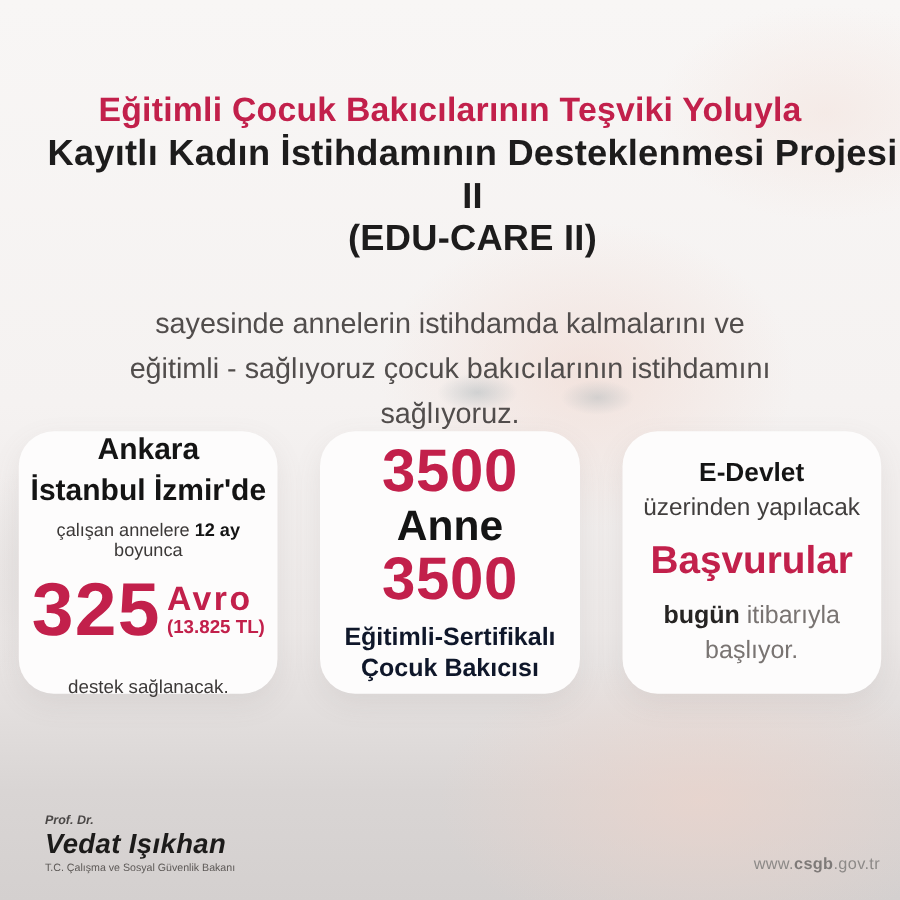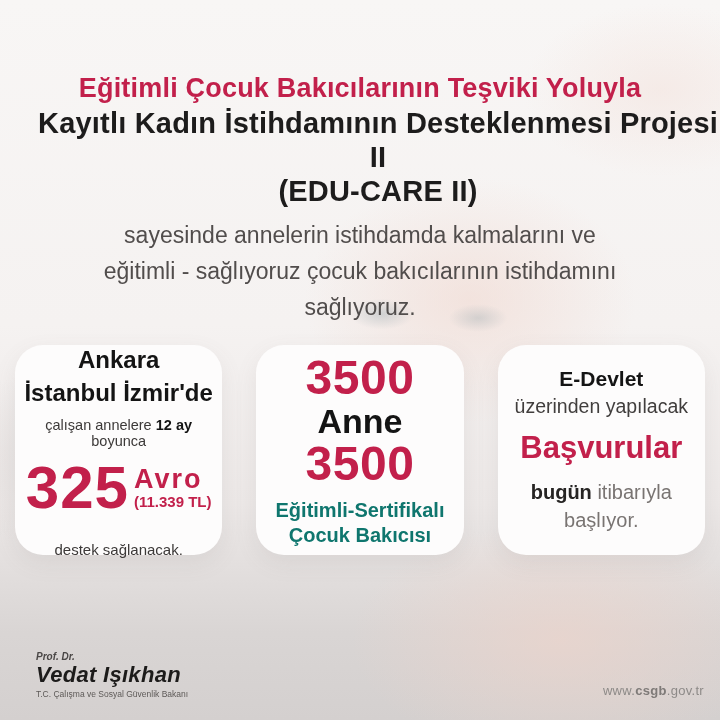--- a/index.html
+++ b/index.html
@@ -34,21 +34,21 @@
   .header { padding-top: 70px; text-align: center; }
   .title-accent {
     font-size: 27px; font-weight: 800; letter-spacing: 0.2px;
     color: var(--accent); line-height: 36px;
   }
   .title-dark {
     font-size: 29px; font-weight: 800; letter-spacing: 0.2px;
     color: var(--dark); line-height: 34px; padding-left: 36px;
   }
   .lede {
-    margin-top: 9px;
+    margin-top: 32px;
     font-size: 23px; font-weight: 400;
     color: var(--gray); line-height: 36px;
   }
   .lede span { display: block; }
 
   
   .cards {
     position: absolute;
     left: 0; top: 345px;
     width: 100%;
@@ -83,21 +83,21 @@
     display: flex; align-items: center; justify-content: center; gap: 5px;
   }
   .amount { font-size: 60px; font-weight: 800; color: var(--accent); line-height: 58px; letter-spacing: 1px; }
   .amount-side { display: flex; flex-direction: column; align-items: flex-start; }
   .currency { font-size: 27px; font-weight: 800; color: var(--accent); line-height: 28px; letter-spacing: 2px; }
   .tl { font-size: 15px; font-weight: 800; color: var(--accent); line-height: 18px; }
   .card-foot { margin-top: 24px; font-size: 15px; color: #3c3938; }
 
   
   .mid-label { font-size: 34px; font-weight: 800; color: #141414; line-height: 34px; }
-  .mid-caption { font-size: 20px; font-weight: 800; color: #0f766e; line-height: 25px; margin-top: 8px; }
+  .mid-caption { font-size: 20px; font-weight: 800; color: #0f172a; line-height: 25px; margin-top: 8px; }
 
   
   .edevlet { font-size: 21px; font-weight: 800; color: #141414; line-height: 26px; }
   .via { font-size: 19.5px; color: #413e3d; line-height: 28px; }
   .highlight { margin-top: 10px; font-size: 31px; font-weight: 800; color: var(--accent); line-height: 36px; }
   .when { margin-top: 12px; font-size: 20px; color: #797472; line-height: 28px; }
   .when b { font-weight: 800; color: #262423; }
 
   
   .signature {
@@ -139,21 +139,21 @@
         <div class="city">İstanbul İzmir'de</div>
         <div class="small-line">
           <span>çalışan annelere</span>
           <b>12 ay</b>
           <span>boyunca</span>
         </div>
         <div class="amount-row">
           <span class="amount">325</span>
           <span class="amount-side">
             <span class="currency">Avro</span>
-            <span class="tl">(11.339 TL)</span>
+            <span class="tl">(13.825 TL)</span>
           </span>
         </div>
         <div class="card-foot">destek sağlanacak.</div>
       </div>
 
       <div class="card">
         <div class="big-num">3500</div>
         <div class="mid-label">Anne</div>
         <div class="big-num">3500</div>
         <div class="mid-caption">

